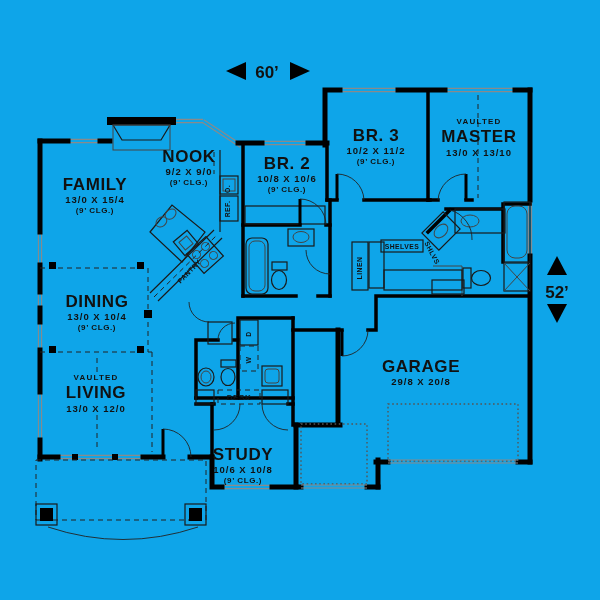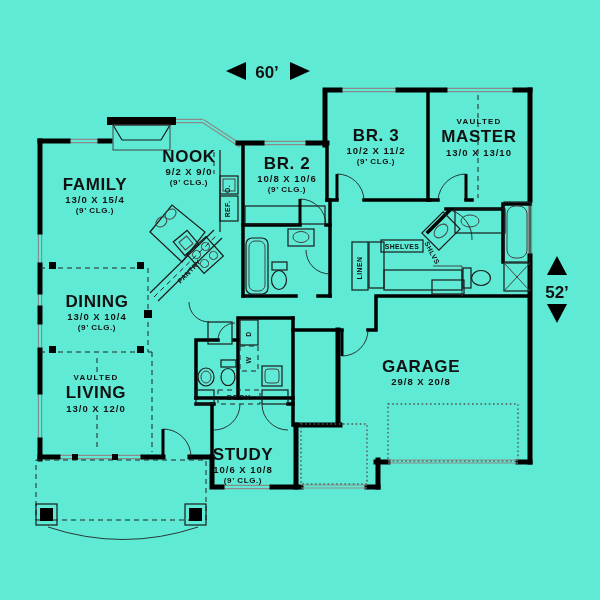--- a/index.html
+++ b/index.html
@@ -1,16 +1,16 @@
 <!DOCTYPE html>
 <html><head>
 <meta charset="utf-8">
 <style>
   html,body{margin:0;padding:0;background:#fff;}
-  .stage{width:600px;height:600px;background:#5eead4;position:relative;overflow:hidden;
+  .stage{width:600px;height:600px;background:#0ea5e9;position:relative;overflow:hidden;
          font-family:"Liberation Sans", sans-serif;}
   svg{display:block}
   
   .ext{stroke:#000;stroke-width:5;fill:none;stroke-linecap:square}
   .int{stroke:#000;stroke-width:3.5;fill:none;stroke-linecap:square}
   .thin{stroke:#1a1a1a;stroke-width:1.2;fill:none}
   .vthin{stroke:#444;stroke-width:1;fill:none}
   .gray{stroke:#8a8a8a;stroke-width:1.1;fill:none}
   .dash{stroke:#222;stroke-width:1;stroke-dasharray:5 4;fill:none}
   .dotted{stroke:#555;stroke-width:1.4;stroke-dasharray:1.6 2.6;fill:none}

